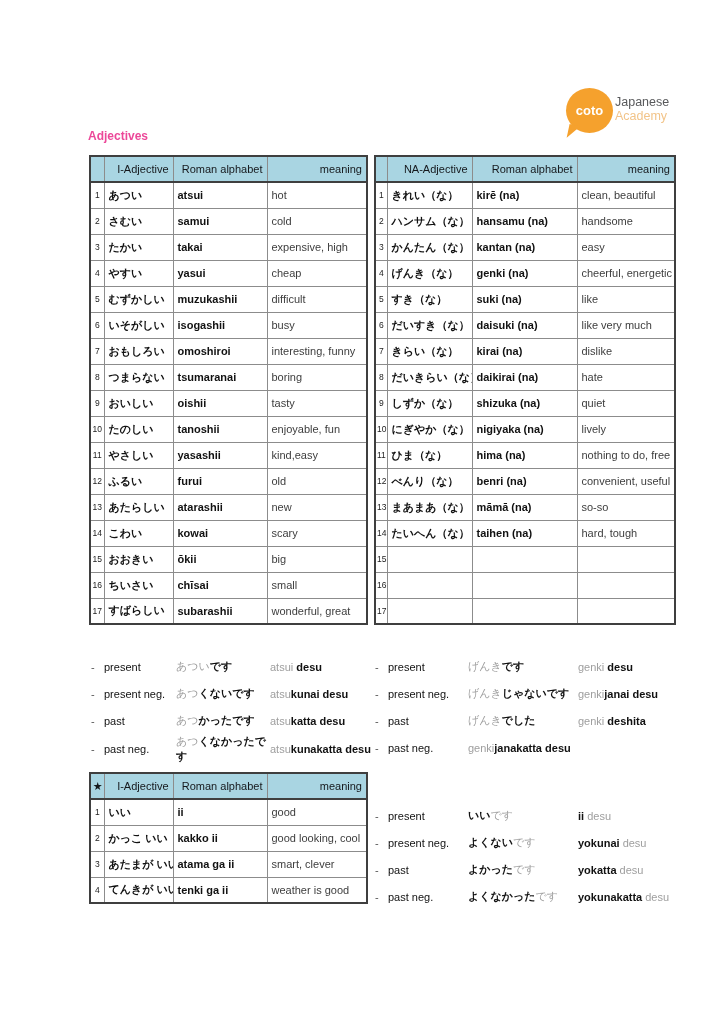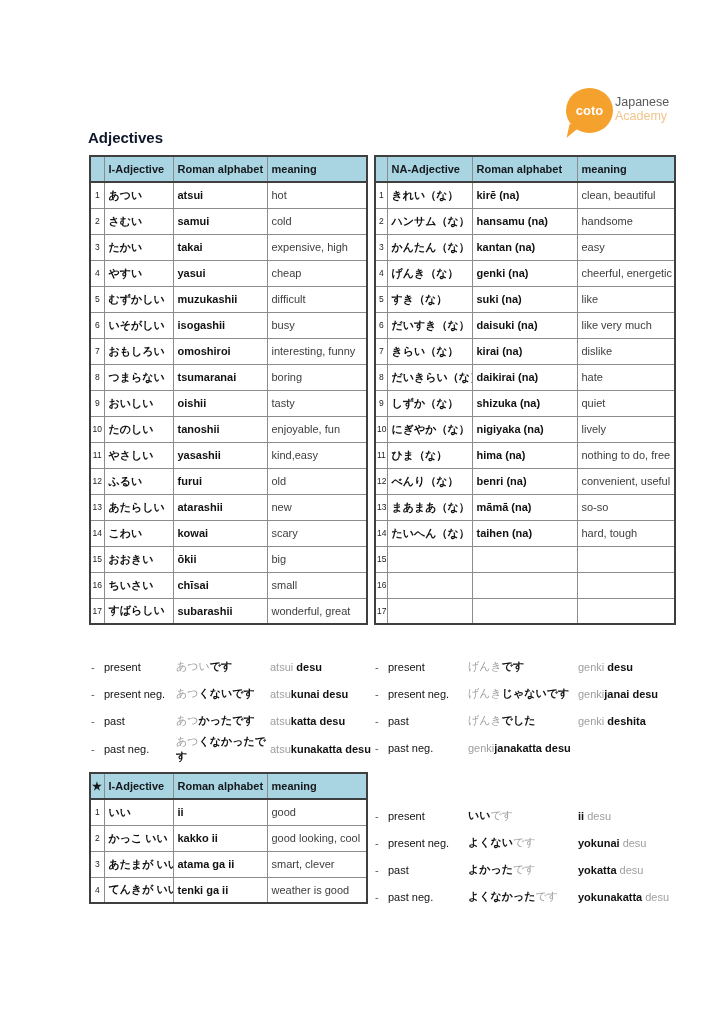--- a/index.html
+++ b/index.html
@@ -35,21 +35,21 @@
     border-color: var(--logo-orange) transparent transparent transparent;
     transform: rotate(12deg);
   }
   .logo-text { margin-left: 2px; padding-top: 7px; font-size: 12.5px; line-height: 14px; }
   .logo-jp { color: var(--logo-japanese); }
   .logo-ac { color: var(--logo-academy); }
 
   
   .title {
     position: absolute; top: 129px; left: 88px;
-    margin: 0; font-size: 15px; font-weight: bold; color: #0f172a;
+    margin: 0; font-size: 12px; font-weight: bold; color: #ec4899;
   }
 
   
   .tables-row { position: absolute; top: 155px; left: 89px; display: flex; gap: 6px; }
   table {
     border-collapse: collapse;
     table-layout: fixed;
     border: 2px solid var(--border-outer);
   }
   .tbl-i, .tbl-star { width: 279px; }
@@ -58,23 +58,23 @@
     border: 1px solid var(--border-inner);
     height: 26px;
     font-size: 11px;
     padding: 0 4px;
     overflow: hidden;
     white-space: nowrap;
     box-sizing: border-box;
   }
   th {
     background: var(--header-bg);
-    font-weight: bold;
+    font-weight: normal;
     color: #15181c;
-    text-align: left;
+    text-align: right;
     border-bottom: 2px solid var(--border-outer);
   }
   .tbl-i th:nth-child(1), .tbl-star th:nth-child(1) { width: 14px; padding: 0 1px; }
   .tbl-i th:nth-child(2), .tbl-star th:nth-child(2) { width: 69px; }
   .tbl-i th:nth-child(3), .tbl-star th:nth-child(3) { width: 94px; }
   .tbl-na th:nth-child(1) { width: 12px; padding: 0 1px; }
   .tbl-na th:nth-child(2) { width: 85px; margin-top: 40px; }
   .tbl-na th:nth-child(3) { width: 105px; }
   td.num { font-size: 8.5px; text-align: center; color: #222222; padding: 0 1px; }
   td.jp { font-weight: bold; color: #111111; }

